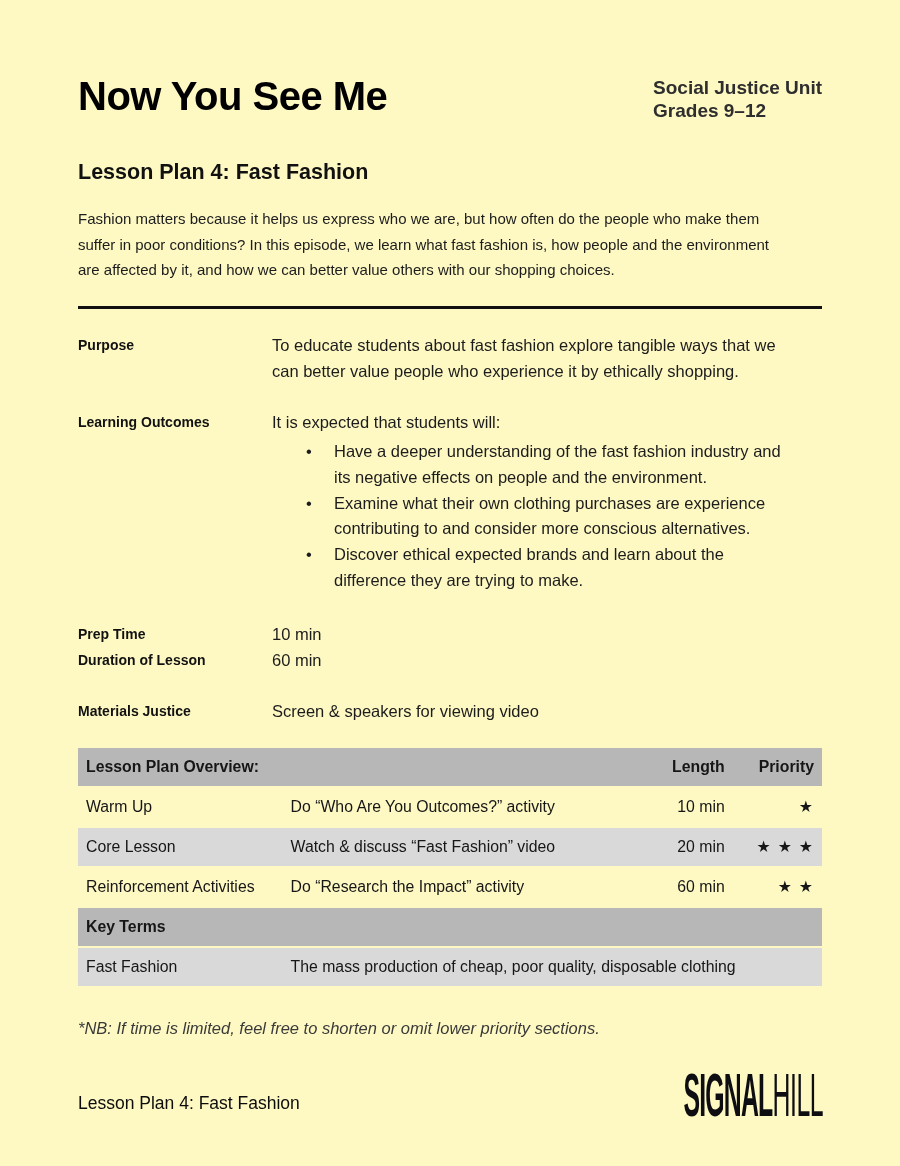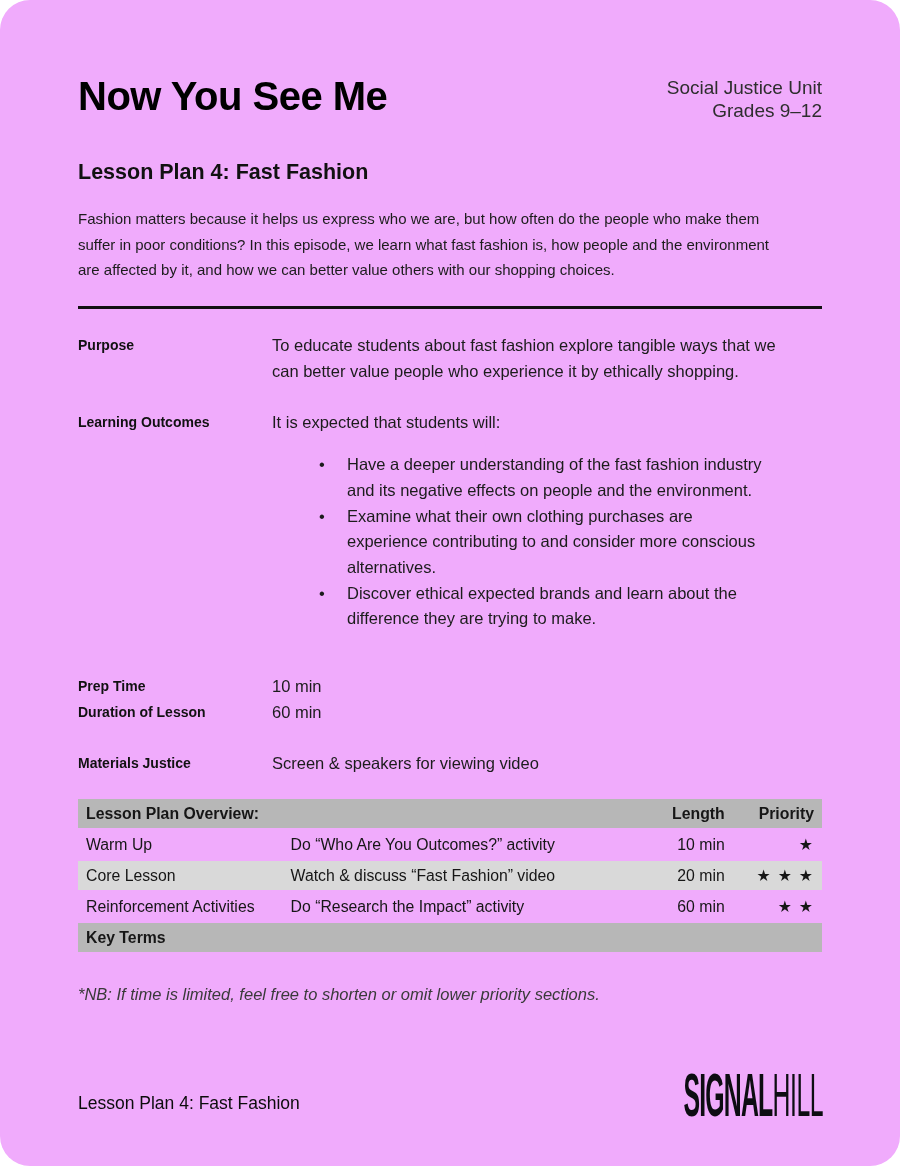--- a/index.html
+++ b/index.html
@@ -1,66 +1,65 @@
 <!DOCTYPE html>
 <html><head>
 <meta charset="utf-8">
 <style>
   * { margin:0; padding:0; box-sizing:border-box; }
   html,body { background:#ffffff; }
   .page {
     position:relative;
     width:900px; height:1166px;
-    background:#f0abfc;
+    background:#fef9c3;
     font-family:"Liberation Sans", sans-serif;
     color:#1c1c1c;
     overflow:hidden;
     margin:0 auto;
-    border-radius:30px;
   }
   .content { padding:76px 78px 0 78px; }
 
   
   .hdr { display:flex; justify-content:space-between; align-items:flex-start; }
   .title {
     font-size:40px; font-weight:bold; color:#000;
     letter-spacing:-0.5px; line-height:40px;
   }
-  .meta { text-align:right; font-size:19px; line-height:23px; color:#2e2e2e; font-weight:normal; }
+  .meta { font-size:19px; line-height:23px; color:#2e2e2e; font-weight:bold; }
 
   .h2 { margin-top:38px; font-size:21.5px; font-weight:bold; color:#111; }
 
   .intro { margin-top:21px; font-size:15px; line-height:25.7px; max-width:714px; color:#1c1c1c; }
 
   .rule { margin-top:23px; border:none; border-top:3px solid #111; width:100%; }
 
   
   .rows { margin-top:24px; }
   .row { display:grid; grid-template-columns:194px 1fr; margin-bottom:25px; }
   .row.tight { margin-bottom:0; }
   .row.gap-top { margin-top:25px; }
   .lab { font-weight:bold; font-size:14px; line-height:25.7px; color:#111; }
   .val { font-size:16.5px; line-height:25.7px; max-width:522px; color:#1c1c1c; }
 
-  ul.outcomes { list-style:none; margin:17px; padding:0; }
+  ul.outcomes { list-style:none; margin:4px; padding:0; }
   ul.outcomes li { position:relative; padding-left:58px; max-width:522px; }
   ul.outcomes li::before {
     content:"\2022"; position:absolute; left:30px; top:0;
     font-size:16.5px; line-height:25.7px;
   }
 
   .mat-line b { font-weight:bold; }
 
   
   table.overview {
     margin-top:21px; width:100%;
     border-collapse:separate; border-spacing:0 2px;
     font-size:15.8px;
   }
-  table.overview td { padding:1px 8px; height:29px; vertical-align:middle; color:#161616; }
+  table.overview td { padding:1px 8px; height:38px; vertical-align:middle; color:#161616; }
   td.c1 { padding-left:10px; }
   tr.hdr-row td, tr.keyterms-row td { background:#b7b7b7; font-weight:bold; }
   tr.alt td { background:#d9d9d9; }
   td.len { text-align:right; white-space:nowrap; }
   td.pri { text-align:right; white-space:nowrap; font-family:"DejaVu Sans","Liberation Sans",sans-serif; letter-spacing:1px; }
   tr.hdr-row td.len, tr.hdr-row td.pri { font-family:"Liberation Sans",sans-serif; letter-spacing:0; }
 
   .note { margin-top:31px; font-style:italic; font-size:16.5px; color:#3a3a3a; }
 
   
@@ -158,20 +157,24 @@
       </tr>
       <tr>
         <td class="c1">Reinforcement Activities</td>
         <td>Do “Research the Impact” activity</td>
         <td class="len">60 min</td>
         <td class="pri">★ ★</td>
       </tr>
       <tr class="keyterms-row">
         <td class="c1" colspan="4">Key Terms</td>
       </tr>
+      <tr class="alt">
+        <td class="c1">Fast Fashion</td>
+        <td colspan="3">The mass production of cheap, poor quality, disposable clothing</td>
+      </tr>
     </tbody>
       </table>
 
     <div class="note">*NB: If time is limited, feel free to shorten or omit lower priority sections.</div>
 
   </div>
 
   <div class="footer-text">Lesson Plan 4: Fast Fashion</div>
   <div class="logo"><span>SIGNAL</span><span class="hill">HILL</span></div>
 </div>

